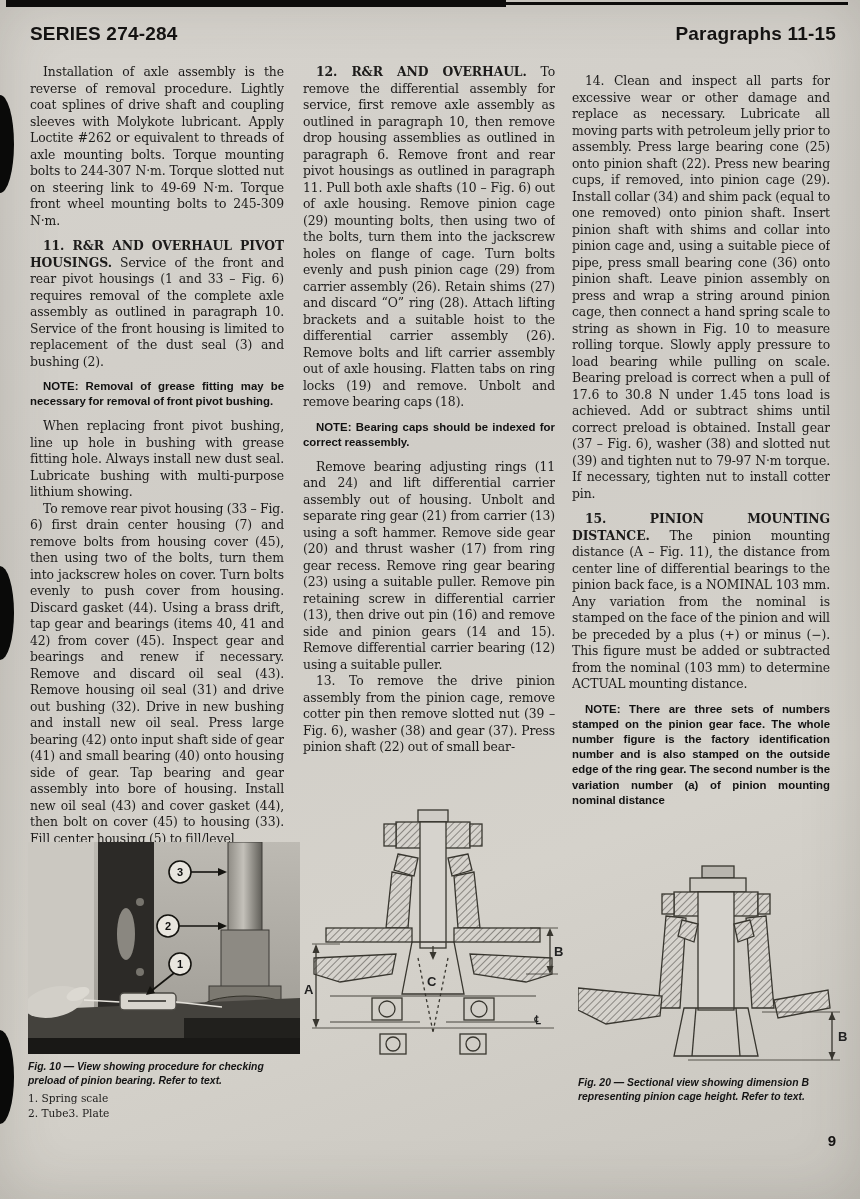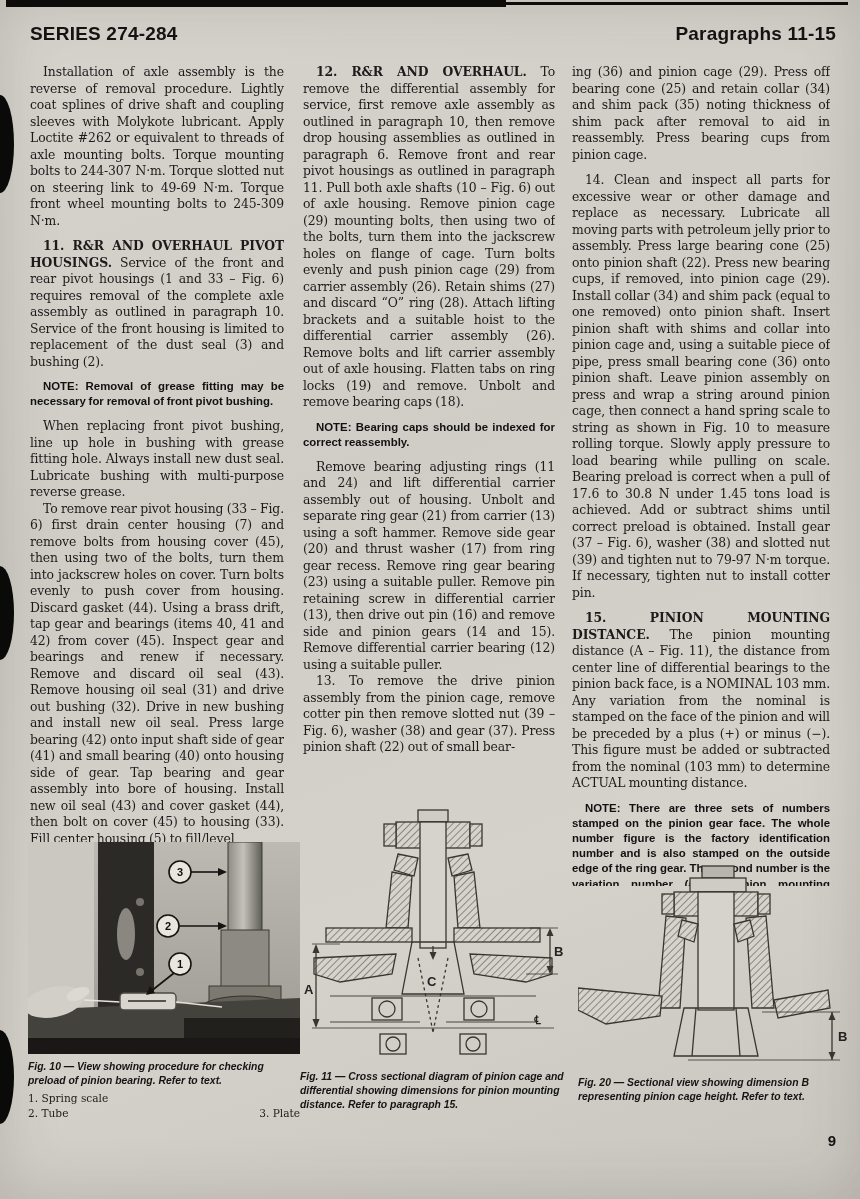--- a/index.html
+++ b/index.html
@@ -30,21 +30,21 @@
         margin:9px 0 !important;text-align:justify;letter-spacing:0;word-spacing:-.3px;text-indent:13px;}
   .chead{font:bold 16.5px/1.2 "Liberation Sans",sans-serif;text-align:center;margin:13px 0 10px 0 !important;
          letter-spacing:.4px;text-indent:0;}
   
   .figblock{position:absolute;}
   #fig10{left:28px;top:842px;width:272px;}
   #fig11{left:300px;top:806px;width:266px;}
   #fig12{left:578px;top:860px;width:276px;}
   .figcap{font:italic bold 10.4px/1.35 "Liberation Sans",sans-serif;color:#141414;text-align:left;margin-top:6px;}
   .figlegend{font:10.6px/1.45 "DejaVu Serif",serif;color:#1d1c1b;margin-top:3px;}
-  .legrow{display:flex;justify-content:space-between;}
+  .legrow{display:flex;justify-content:flex-start;}
   .pagenum{position:absolute;right:24px;top:1132px;font:bold 15px "Liberation Sans",sans-serif;color:#131211;}
   svg{display:block;}
   .dimtxt{font:bold 13px "Liberation Sans",sans-serif;fill:#222;}
   .callout{font:bold 11px "Liberation Sans",sans-serif;fill:#111;}
 </style>
 </head>
 <body>
 
 <div class="page">
 
@@ -54,33 +54,32 @@
   <div class="blob" style="top:566px;height:94px;"></div>
   <div class="blob" style="top:1030px;height:94px;"></div>
 
   <div class="hdr left">SERIES 274-284</div>
   <div class="hdr right">Paragraphs 11-15</div>
 
   <div id="col1" class="col">
     <p class="ind">Installation of axle assembly is the reverse of removal procedure. Lightly coat splines of drive shaft and coupling sleeves with Molykote lubricant. Apply Loctite #262 or equivalent to threads of axle mounting bolts. Torque mounting bolts to 244-307 N·m. Torque slotted nut on steering link to 49-69 N·m. Torque front wheel mounting bolts to 245-309 N·m.</p>
     <p class="ind sect"><span class="runin">11. R&amp;R AND OVERHAUL PIVOT HOUSINGS.</span><span> Service of the front and rear pivot housings (1 and 33 – Fig. 6) requires removal of the complete axle assembly as outlined in paragraph 10. Service of the front housing is limited to replacement of the dust seal (3) and bushing (2).</span></p>
     <p class="note">NOTE: Removal of grease fitting may be necessary for removal of front pivot bushing.</p>
-    <p class="ind">When replacing front pivot bushing, line up hole in bushing with grease fitting hole. Always install new dust seal. Lubricate bushing with multi-purpose reverse grease.</p>
+    <p class="ind">When replacing front pivot bushing, line up hole in bushing with grease fitting hole. Always install new dust seal. Lubricate bushing with multi-purpose lithium showing.</p>
     <p class="ind">To remove rear pivot housing (33 – Fig. 6) first drain center housing (7) and remove bolts from housing cover (45), then using two of the bolts, turn them into jackscrew holes on cover. Turn bolts evenly to push cover from housing. Discard gasket (44). Using a brass drift, tap gear and bearings (items 40, 41 and 42) from cover (45). Inspect gear and bearings and renew if necessary. Remove and discard oil seal (43). Remove housing oil seal (31) and drive out bushing (32). Drive in new bushing and install new oil seal. Press large bearing (42) onto input shaft side of gear (41) and small bearing (40) onto housing side of gear. Tap bearing and gear assembly into bore of housing. Install new oil seal (43) and cover gasket (44), then bolt on cover (45) to housing (33). Fill center housing (5) to fill/level</p>
   </div>
 
   <div id="col2" class="col">
     <p class="ind"><span class="runin">12. R&amp;R AND OVERHAUL.</span><span> To remove the differential assembly for service, first remove axle assembly as outlined in paragraph 10, then remove drop housing assemblies as outlined in paragraph 6. Remove front and rear pivot housings as outlined in paragraph 11. Pull both axle shafts (10 – Fig. 6) out of axle housing. Remove pinion cage (29) mounting bolts, then using two of the bolts, turn them into the jackscrew holes on flange of cage. Turn bolts evenly and push pinion cage (29) from carrier assembly (26). Retain shims (27) and discard “O” ring (28). Attach lifting brackets and a suitable hoist to the differential carrier assembly (26). Remove bolts and lift carrier assembly out of axle housing. Flatten tabs on ring locks (19) and remove. Unbolt and remove bearing caps (18).</span></p>
     <p class="note">NOTE: Bearing caps should be indexed for correct reassembly.</p>
     <p class="ind">Remove bearing adjusting rings (11 and 24) and lift differential carrier assembly out of housing. Unbolt and separate ring gear (21) from carrier (13) using a soft hammer. Remove side gear (20) and thrust washer (17) from ring gear recess. Remove ring gear bearing (23) using a suitable puller. Remove pin retaining screw in differential carrier (13), then drive out pin (16) and remove side and pinion gears (14 and 15). Remove differential carrier bearing (12) using a suitable puller.</p>
     <p class="ind">13. To remove the drive pinion assembly from the pinion cage, remove cotter pin then remove slotted nut (39 – Fig. 6), washer (38) and gear (37). Press pinion shaft (22) out of small bear-</p>
   </div>
 
   <div id="col3" class="col">
-    <p>ing (36) and pinion cage (29). Press off bearing cone (25) and retain collar (34) and shim pack (35) noting thickness of shim pack after removal to aid in reassembly. Press bearing cups from pinion cage.</p>
     <p class="ind sect">14. Clean and inspect all parts for excessive wear or other damage and replace as necessary. Lubricate all moving parts with petroleum jelly prior to assembly. Press large bearing cone (25) onto pinion shaft (22). Press new bearing cups, if removed, into pinion cage (29). Install collar (34) and shim pack (equal to one removed) onto pinion shaft. Insert pinion shaft with shims and collar into pinion cage and, using a suitable piece of pipe, press small bearing cone (36) onto pinion shaft. Leave pinion assembly on press and wrap a string around pinion cage, then connect a hand spring scale to string as shown in Fig. 10 to measure rolling torque. Slowly apply pressure to load bearing while pulling on scale. Bearing preload is correct when a pull of 17.6 to 30.8 N under 1.45 tons load is achieved. Add or subtract shims until correct preload is obtained. Install gear (37 – Fig. 6), washer (38) and slotted nut (39) and tighten nut to 79-97 N·m torque. If necessary, tighten nut to install cotter pin.</p>
     <p class="ind sect"><span class="runin">15. PINION MOUNTING DISTANCE.</span><span> The pinion mounting distance (A – Fig. 11), the distance from center line of differential bearings to the pinion back face, is a NOMINAL 103 mm. Any variation from the nominal is stamped on the face of the pinion and will be preceded by a plus (+) or minus (−). This figure must be added or subtracted from the nominal (103 mm) to determine ACTUAL mounting distance.</span></p>
     <p class="note">NOTE: There are three sets of numbers stamped on the pinion gear face. The whole number figure is the factory identification number and is also stamped on the outside edge of the ring gear. The second number is the variation number (a) of pinion mounting nominal distance</p>
   </div>
 
   <div id="fig10" class="figblock">
     <svg viewBox="0 0 272 212" width="272" height="212">
       <defs>
         <linearGradient id="pg" x1="0" y1="0" x2="0" y2="1">
           <stop offset="0" stop-color="#bdbab3"></stop>
@@ -199,21 +198,20 @@
         <polygon points="16,222 12.5,213 19.5,213"></polygon>
         <polygon points="250,122 246.5,130 253.5,130"></polygon>
         <polygon points="250,168 246.5,160 253.5,160"></polygon>
         <polygon points="133,154 129.5,146 136.5,146"></polygon>
       </g>
       <text class="dimtxt" x="4" y="188">A</text>
       <text class="dimtxt" x="254" y="150">B</text>
       <text class="dimtxt" x="127" y="180">C</text>
       <text class="dimtxt" x="234" y="218" style="font-size:12px">℄</text>
     </svg>
-    <div class="figcap">Fig. 11 — Cross sectional diagram of pinion cage and differential showing dimensions for pinion mounting distance. Refer to paragraph 15.</div>
   </div>
 
   <div id="fig12" class="figblock">
     <svg viewBox="0 0 276 210" width="276" height="210">
       <defs>
         <pattern id="h12" patternUnits="userSpaceOnUse" width="5" height="5" patternTransform="rotate(45)">
           <rect width="5" height="5" fill="#d6d3cd"></rect>
           <line x1="0" y1="0" x2="0" y2="5" stroke="#55524d" stroke-width="1.2"></line>
         </pattern>
       </defs>

